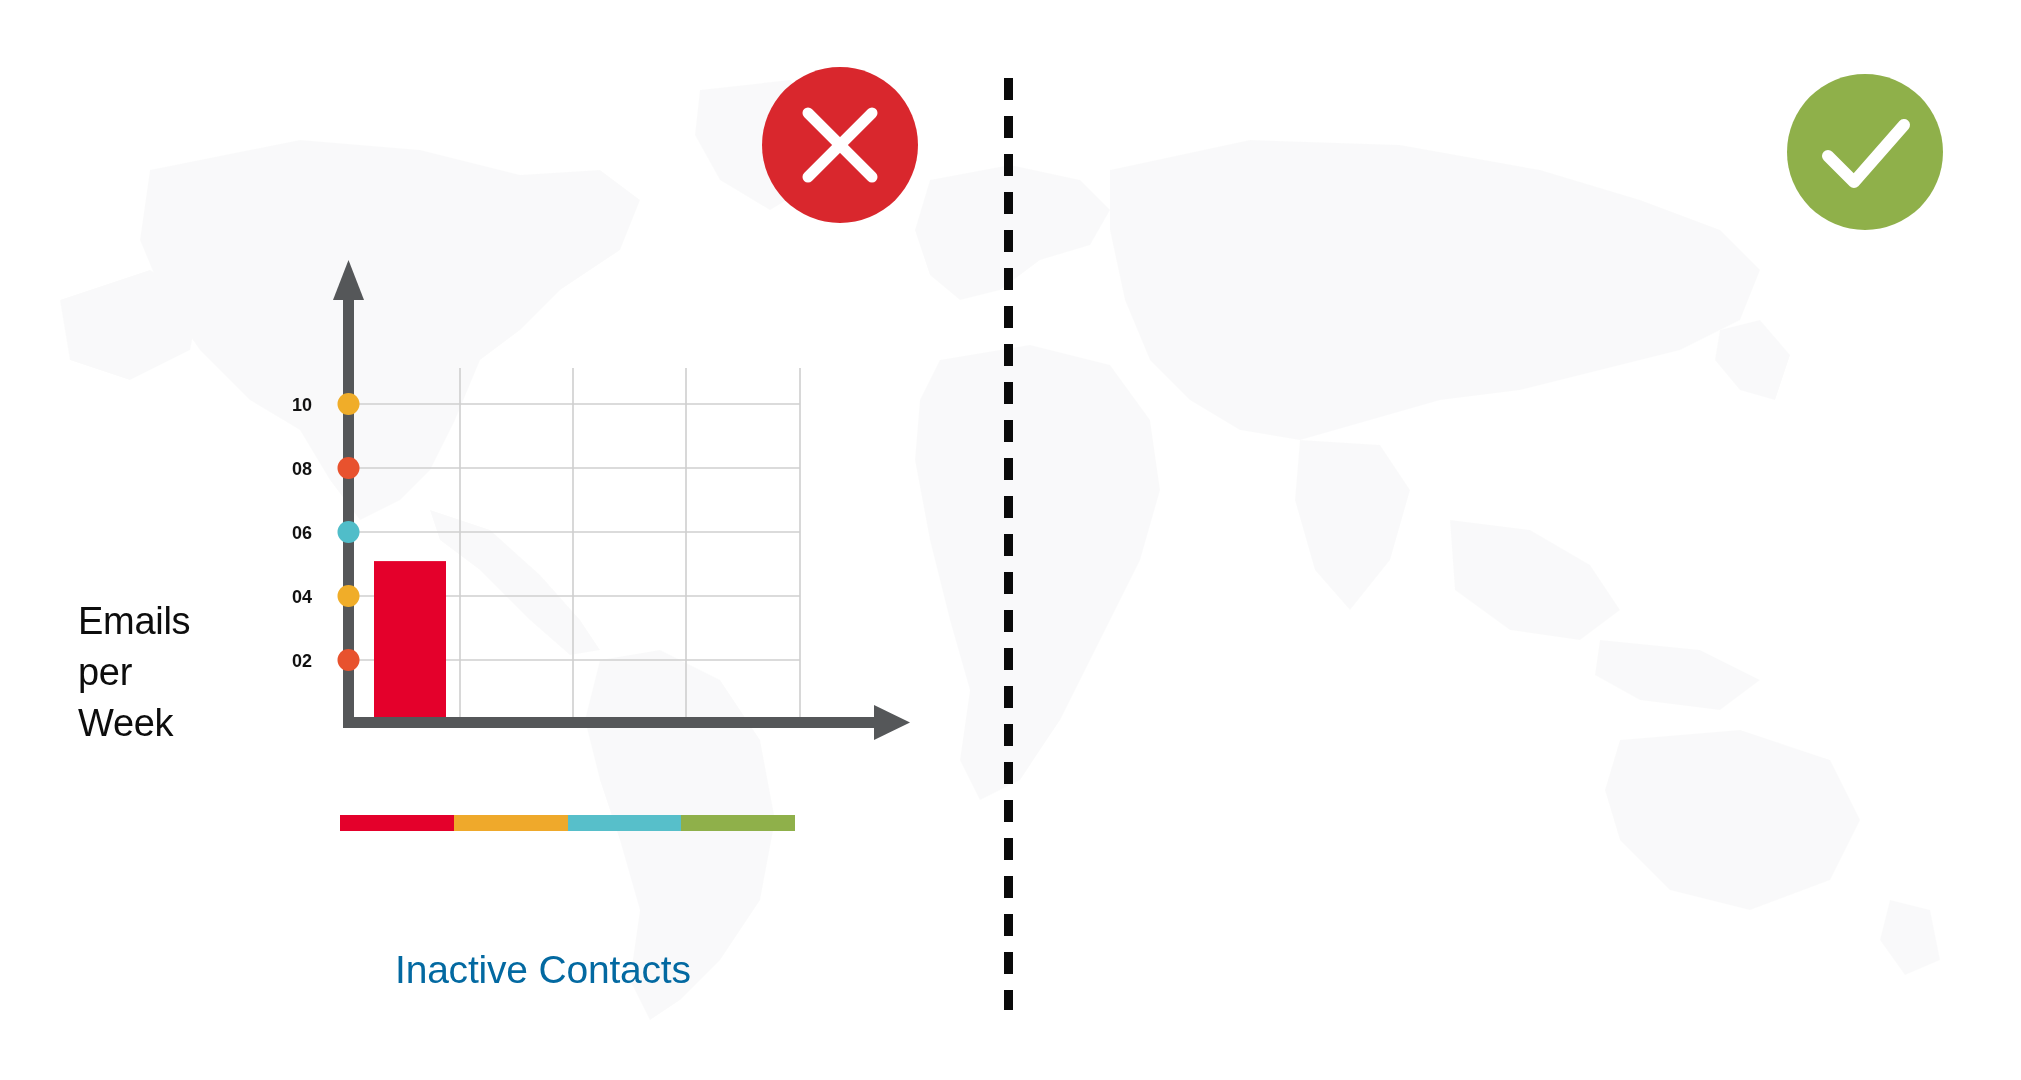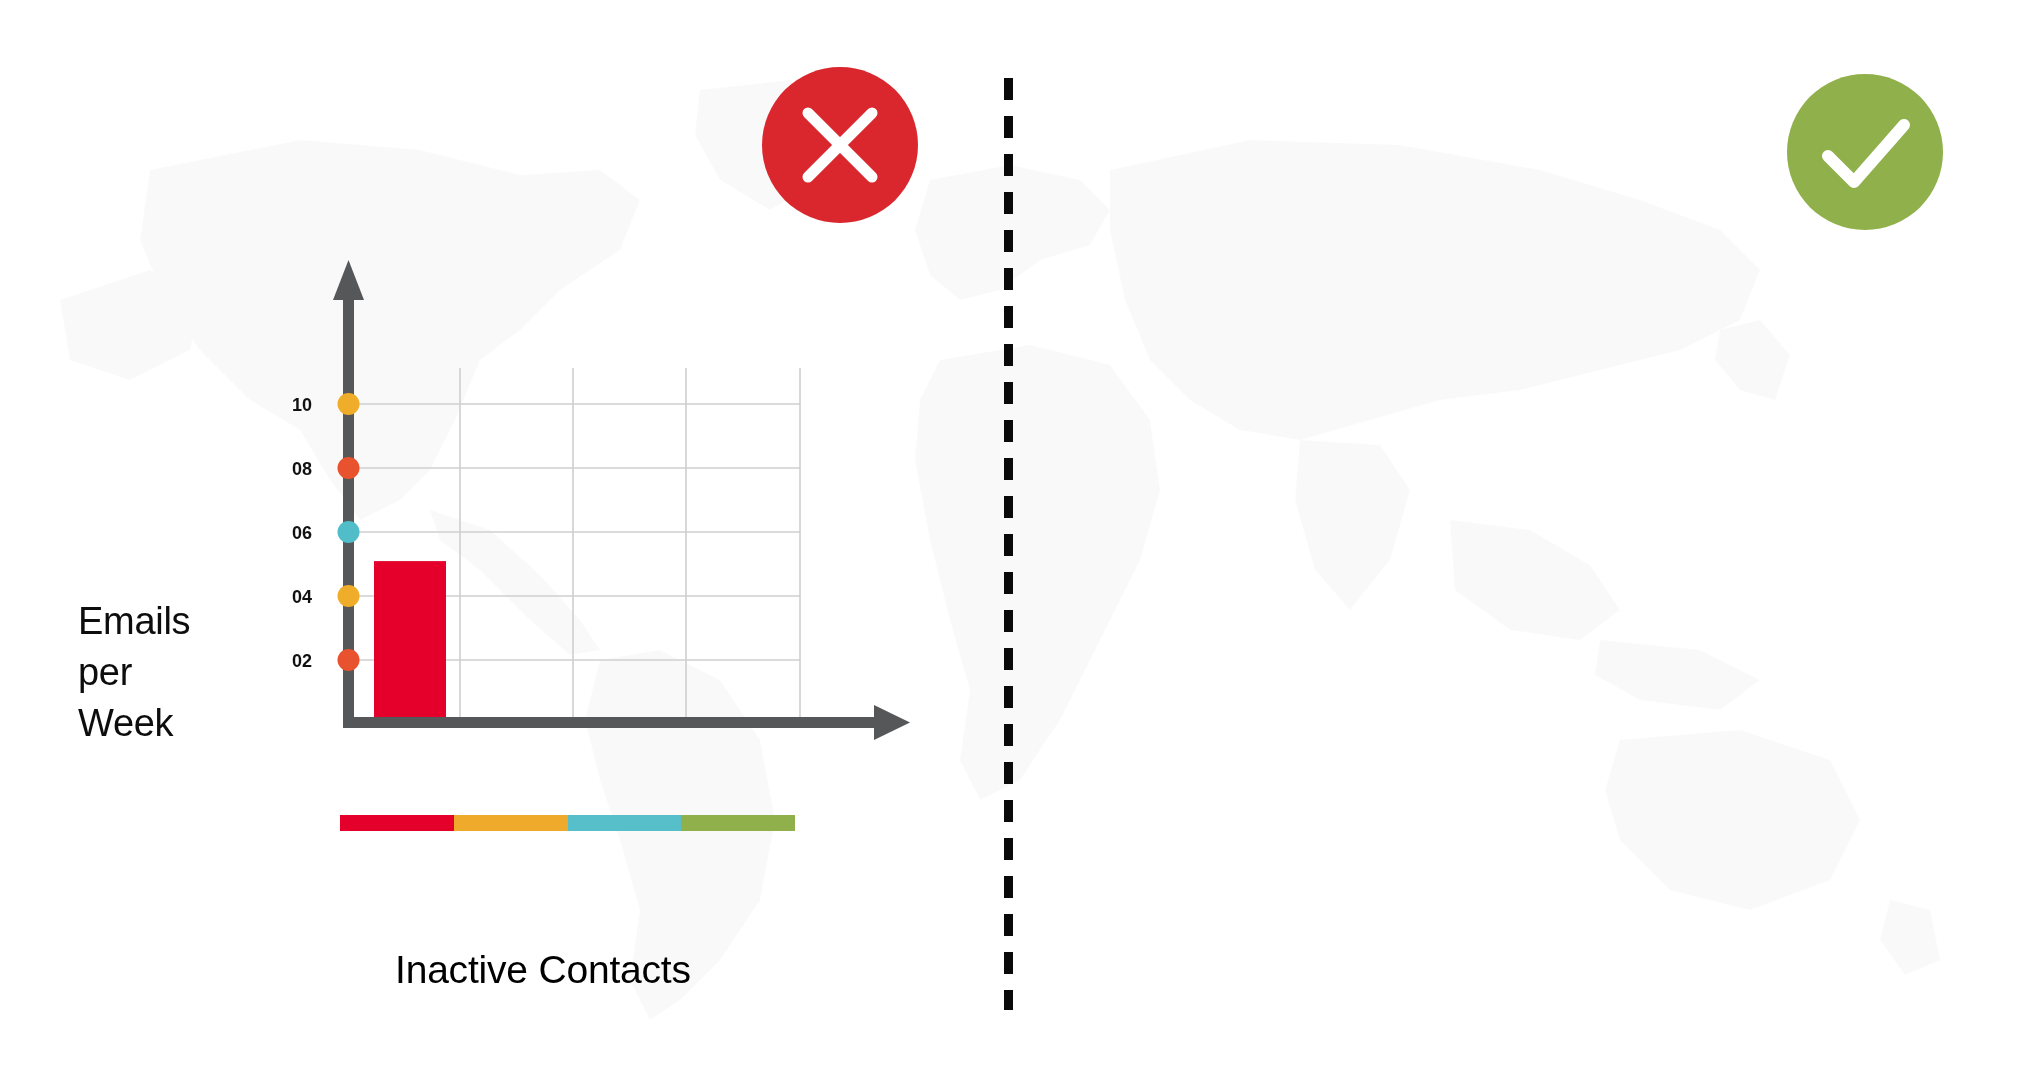--- a/index.html
+++ b/index.html
@@ -57,21 +57,21 @@
     letter-spacing: -0.3px;
     white-space: pre-line;
     text-align: left;
   }
   #title-y-left  { left: 78px; top: 596px; width: 200px; }
 
   
   .axis-title-x {
     position: absolute;
     font-size: 39px;
-    color: #000000;
+    color: #0369a1;
     letter-spacing: -0.2px;
     white-space: nowrap;
   }
   #title-x-left  { left: 395px; top: 948px; }
 
   
   .plot { position: absolute; }
   #plot-left  { left: 330px; top: 340px; width: 600px; height: 465px; }
 
   .plot svg { display: block; overflow: visible; }

